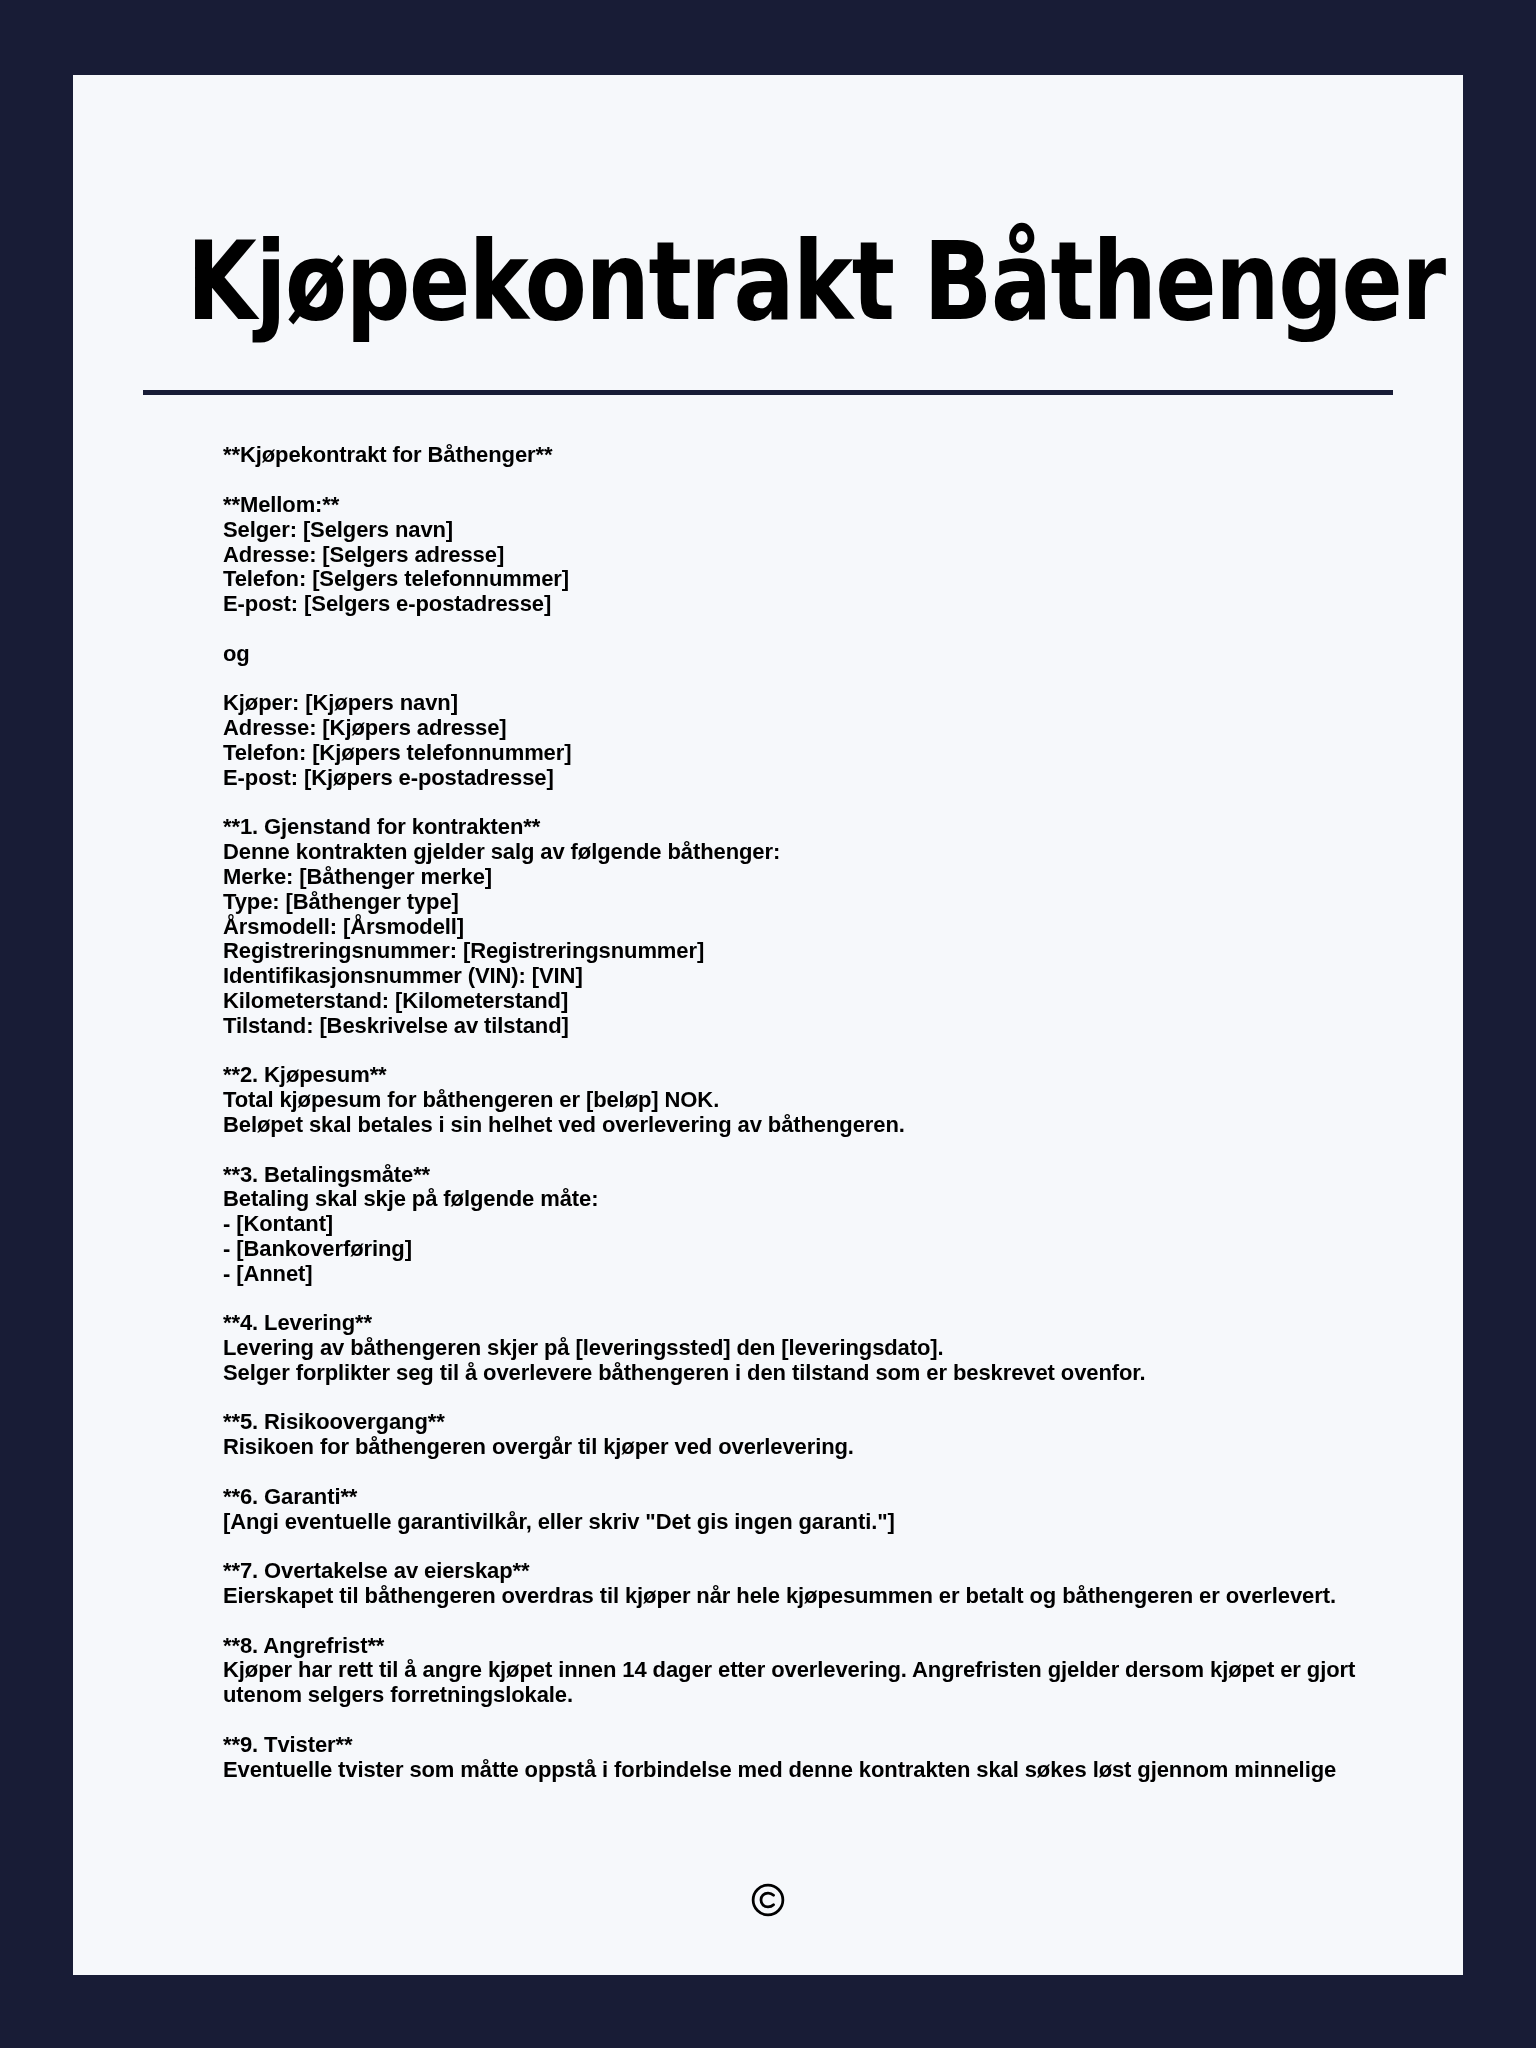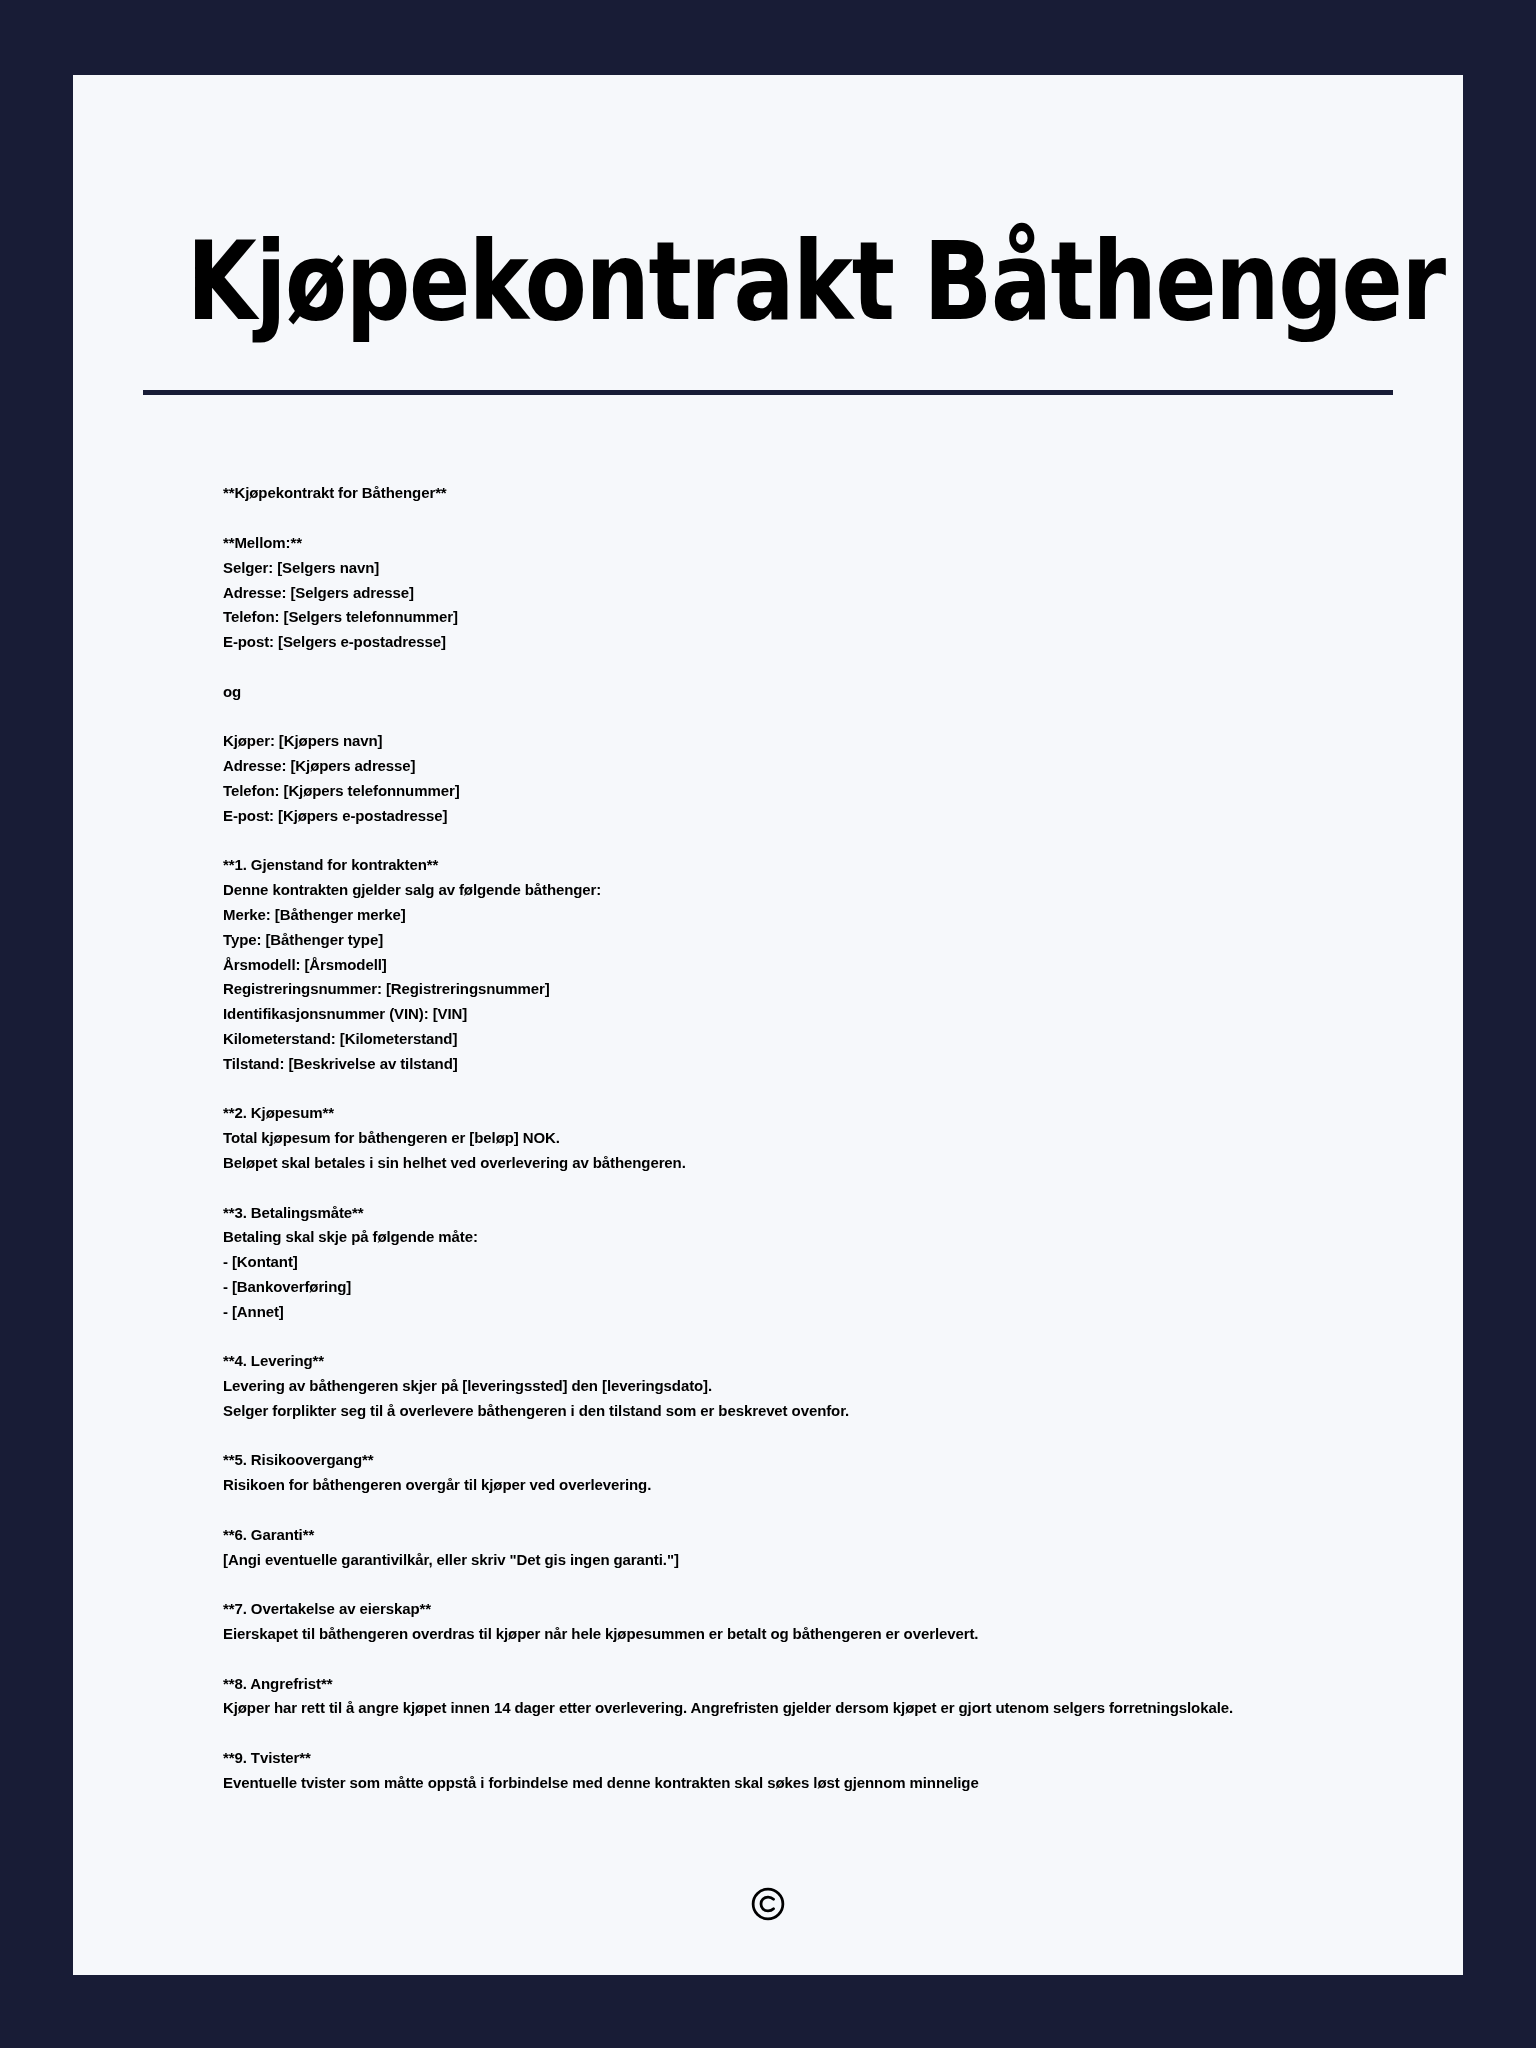--- a/index.html
+++ b/index.html
@@ -26,21 +26,20 @@
 
   .paper {
     width: 1390px;
     height: 1900px;
     background: #f6f8fb;
     box-sizing: border-box;
     padding: 0;
     position: relative;
     display: flex;
     flex-direction: column;
-    gap: 38px;
   }
 
   .title-zone {
     padding: 150px 70px 0 70px;
   }
 
   .doc-title {
     font-family: "DejaVu Sans Condensed", "Liberation Sans Narrow", "Liberation Sans", sans-serif;
     font-weight: 700;
     font-size: 108px;
@@ -60,21 +59,21 @@
   }
 
   .body-zone {
     padding: 48px 95px 0 150px;
     flex: 1 1 auto;
   }
 
   .doc-body {
     font-family: "Liberation Sans", sans-serif;
     font-weight: 700;
-    font-size: 15px;
+    font-size: 22px;
     line-height: 24.8px;
     color: #000000;
     white-space: pre-wrap;
     word-break: normal;
     margin: 0;
     letter-spacing: -0.1px;
   }
 
   .footer-zone {
     height: 150px;

